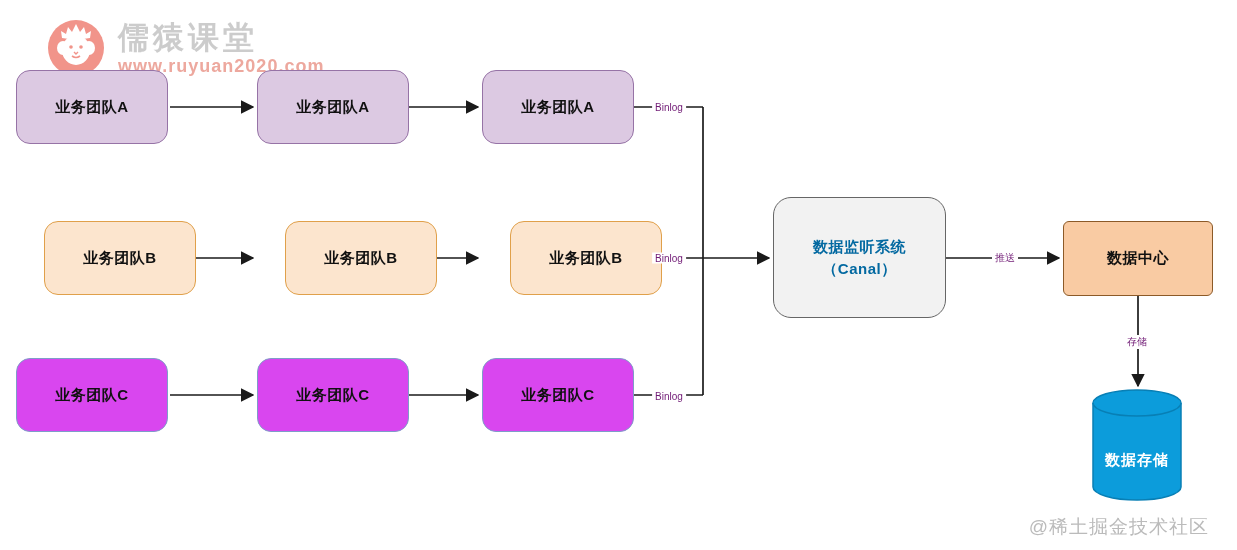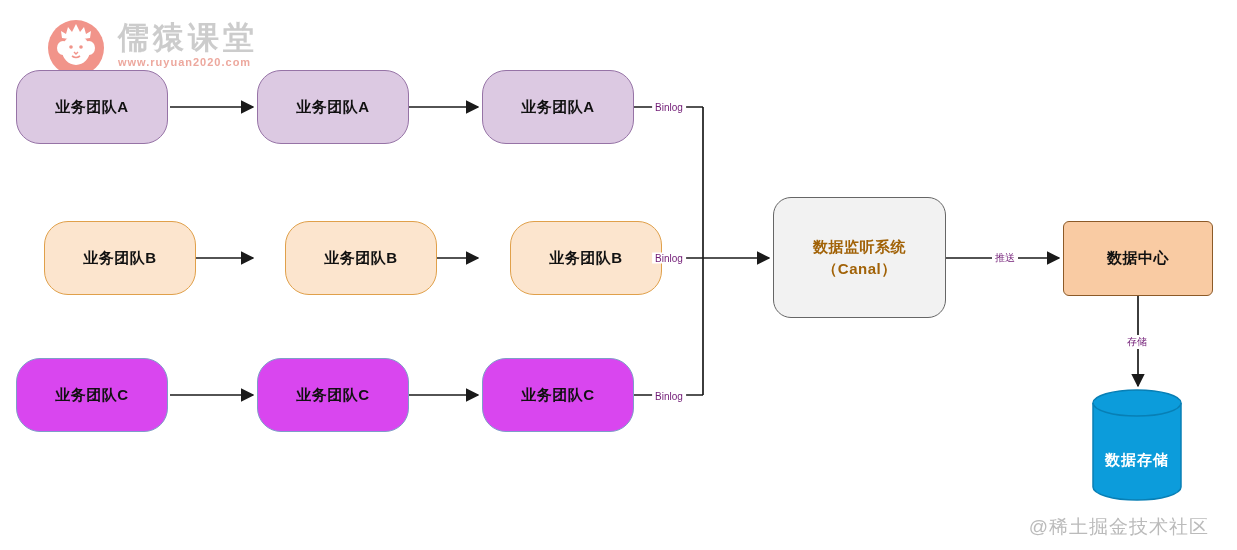--- a/index.html
+++ b/index.html
@@ -4,33 +4,33 @@
 <style>
   * { margin:0; padding:0; box-sizing:border-box; }
   body { background:#ffffff; font-family:"Liberation Sans", sans-serif; }
   .stage {
     position:relative; width:1221px; height:550px; background:#ffffff;
     overflow:hidden;
   }
   .lines-svg { position:absolute; left:0; top:0; width:1237px; height:550px; }
 
   .node {
-    position:absolute; width:152px; height:74px; border-radius:24px;
+    position:absolute; width:152px; height:74px; border-radius:14px;
     display:flex; align-items:center; justify-content:center;
     font-size:15px; font-weight:bold; color:#111111; letter-spacing:0.5px;
   }
   .row-a { background:#dcc9e2; border:1.5px solid #9673a6; }
   .row-b { background:#fce5ce; border:1.5px solid #e0a04a;margin-left:28px; }
   .row-c { background:#d946ef; border:1.5px solid #7f9cc9; }
 
   .canal-box {
     position:absolute; left:773px; top:197px; width:173px; height:121px;
     background:#f2f2f2; border:1.5px solid #666666; border-radius:18px;
     display:flex; flex-direction:column; align-items:center; justify-content:center;
-    font-size:15px; font-weight:bold; color:#a16207; line-height:1.45; letter-spacing:0.5px;
+    font-size:15px; font-weight:bold; color:#0369a1; line-height:1.45; letter-spacing:0.5px;
   }
   .dc-box {
     position:absolute; left:1063px; top:221px; width:150px; height:75px;
     background:#f9cba3; border:1.5px solid #8c5a28; border-radius:6px;
     display:flex; align-items:center; justify-content:center;
     font-size:15px; font-weight:bold; color:#111111; letter-spacing:0.5px;
   }
 
   .line-label {
     position:absolute; transform:translate(-50%,-50%);
@@ -44,21 +44,21 @@
 
   .watermark {
     position:absolute; left:46px; top:18px; display:flex; align-items:flex-start;
   }
   .wm-badge { width:60px; height:60px; }
   .wm-text { margin-left:12px; }
   .wm-brand {
     font-size:31px; font-weight:bold; color:#cccccc; letter-spacing:4px; line-height:1.3;
   }
   .wm-url {
-    font-size:11px; font-weight:bold; color:#eda89e; letter-spacing:1px; margin-top:-2px;
+    font-size:18px; font-weight:bold; color:#eda89e; letter-spacing:1px; margin-top:-2px;
   }
   .footer-credit {
     position:absolute; right:12px; bottom:10px;
     font-size:19px; color:#bbbbbb; letter-spacing:1px;
   }
 </style>
 </head>
 <body>
 
 <div class="stage">

